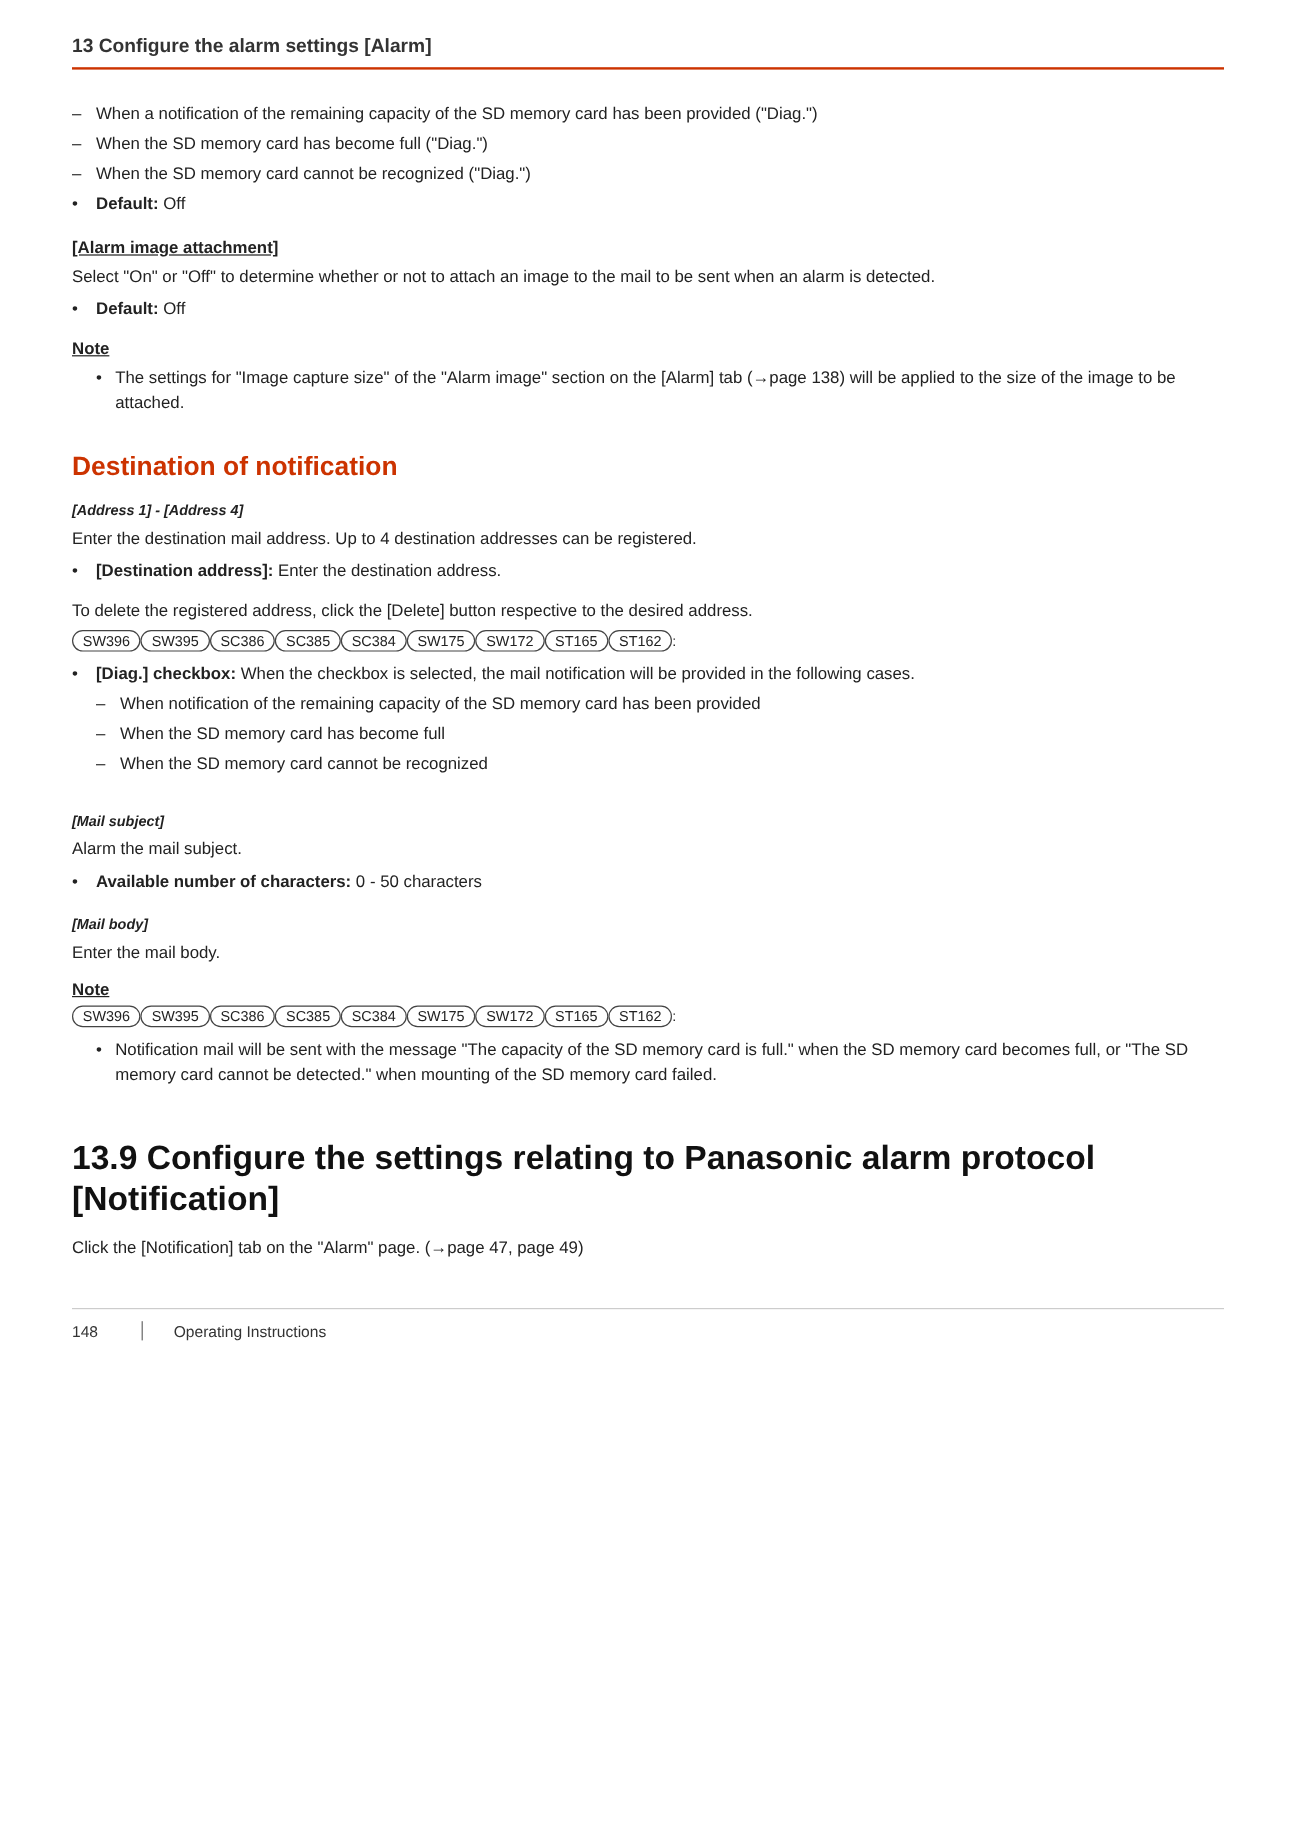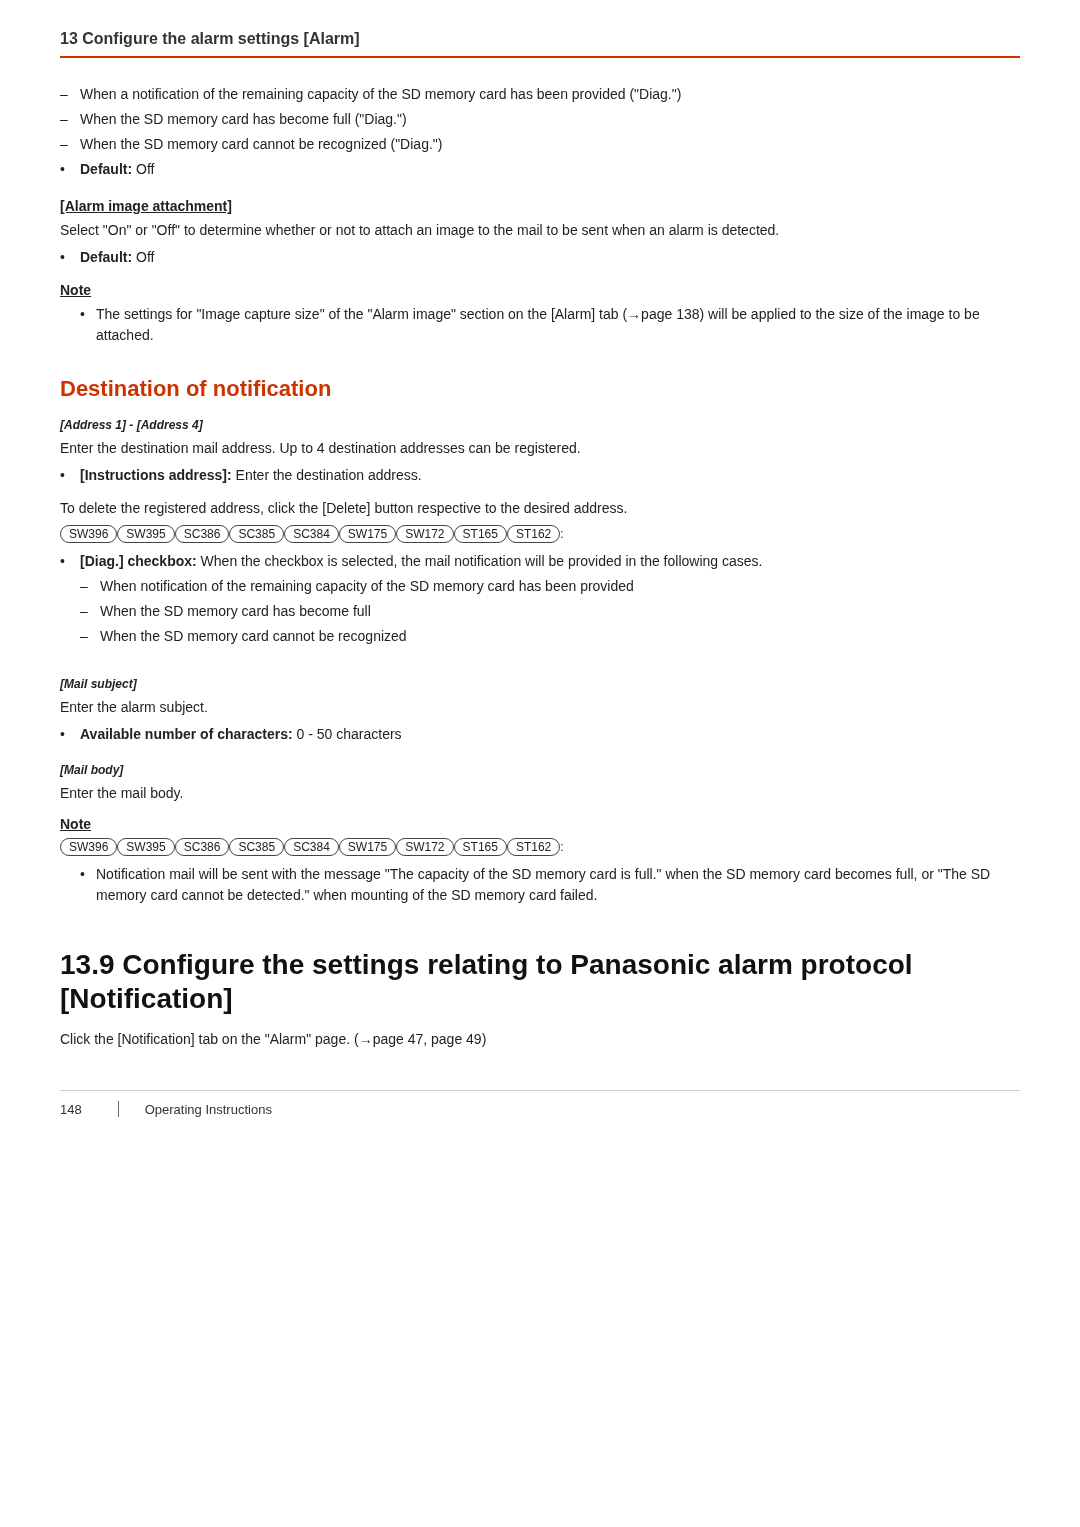--- a/index.html
+++ b/index.html
@@ -166,21 +166,21 @@
     <li>The settings for "Image capture size" of the "Alarm image" section on the [Alarm] tab (→page 138) will be applied to the size of the image to be attached.</li>
   </ul>
 
   <div class="destination-heading">Destination of notification</div>
 
   <div class="sub-heading">[Address 1] - [Address 4]</div>
   <p class="body-text">Enter the destination mail address. Up to 4 destination addresses can be registered.</p>
 
   <ul class="bullet-list">
     <li class="dot">
-      <span class="bold">[Instructions address]:</span><span> Enter the destination address.</span>
+      <span class="bold">[Destination address]:</span><span> Enter the destination address.</span>
     </li>
   </ul>
 
   <p class="body-text">To delete the registered address, click the [Delete] button respective to the desired address.</p>
 
   <div class="tag-row">
     <span class="tag">SW396</span>
     <span class="tag">SW395</span>
     <span class="tag">SC386</span>
     <span class="tag">SC385</span>
@@ -197,21 +197,21 @@
       <span class="bold">[Diag.] checkbox:</span><span> When the checkbox is selected, the mail notification will be provided in the following cases.</span>
       <ul class="bullet-list" style="margin-top:2px;">
         <li class="dash">When notification of the remaining capacity of the SD memory card has been provided</li>
         <li class="dash">When the SD memory card has become full</li>
         <li class="dash">When the SD memory card cannot be recognized</li>
       </ul>
     </li>
   </ul>
 
   <div class="sub-heading">[Mail subject]</div>
-  <p class="body-text">Enter the alarm subject.</p>
+  <p class="body-text">Alarm the mail subject.</p>
   <ul class="bullet-list">
     <li class="dot">
       <span class="bold">Available number of characters:</span><span> 0 - 50 characters</span>
     </li>
   </ul>
 
   <div class="sub-heading">[Mail body]</div>
   <p class="body-text">Enter the mail body.</p>
 
   <div class="note-label">Note</div>

